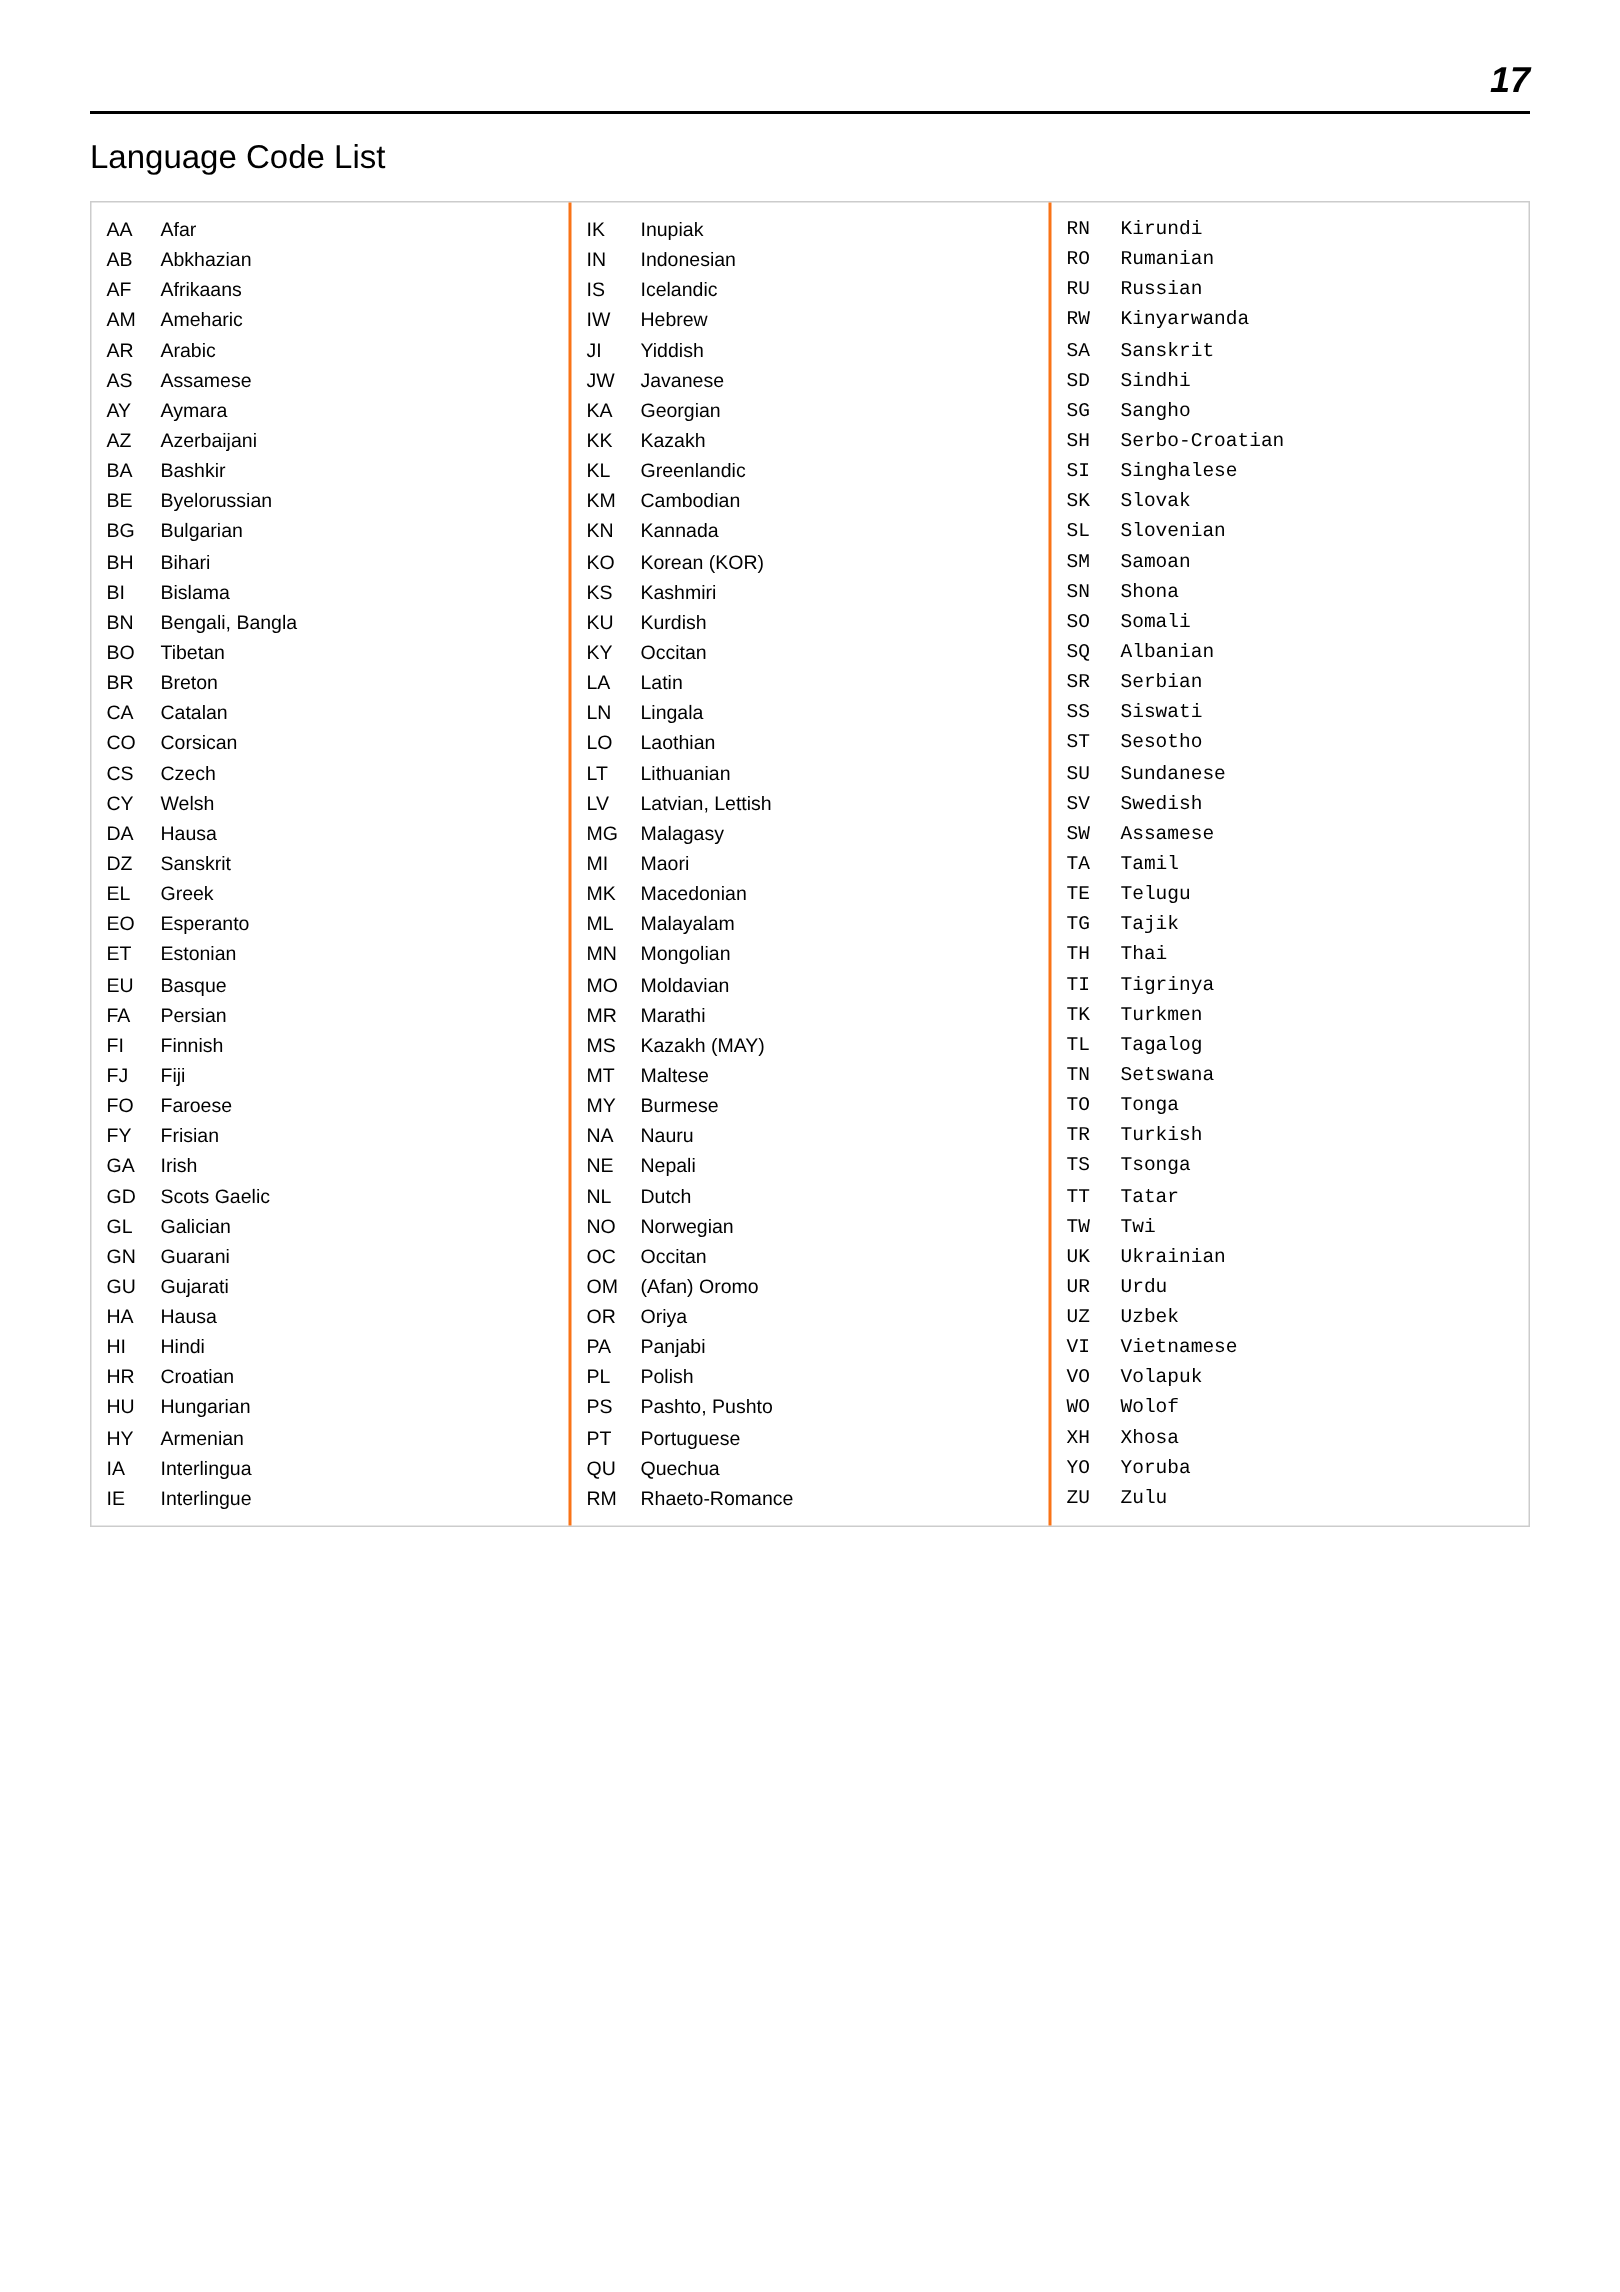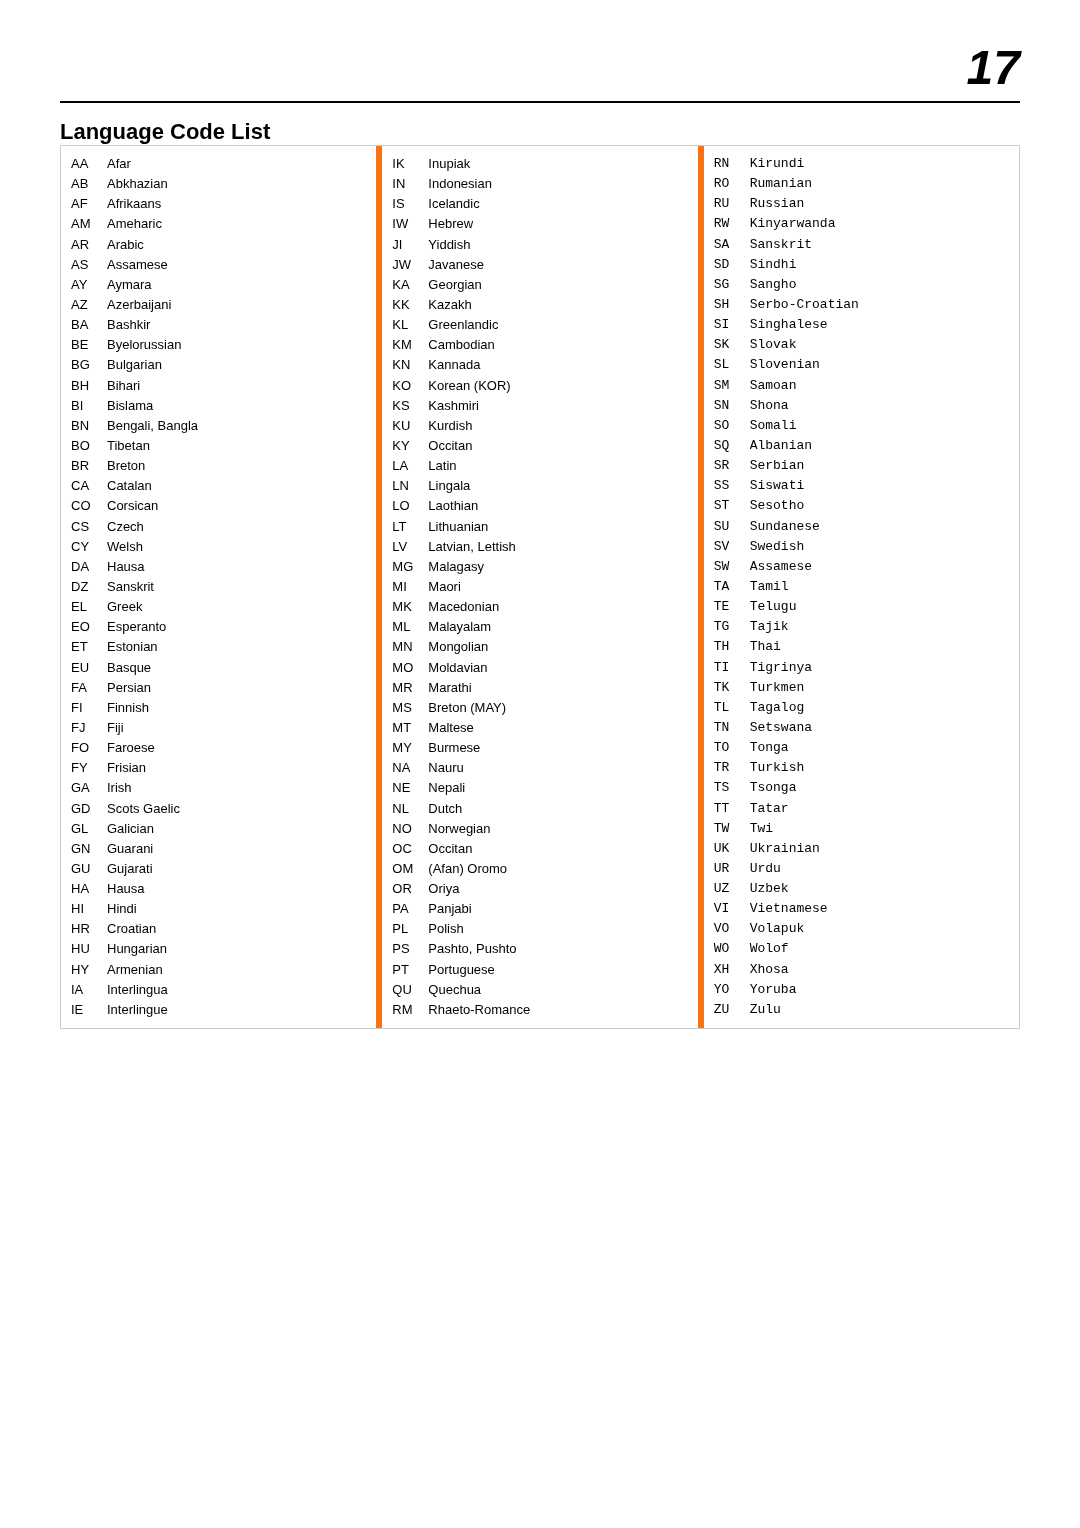--- a/index.html
+++ b/index.html
@@ -5,41 +5,42 @@
     * { margin: 0; padding: 0; box-sizing: border-box; }
     body {
       background: #fff;
       font-family: Arial, Helvetica, sans-serif;
       font-size: 13px;
       color: #000;
       padding: 40px 60px;
     }
     .page-number {
       text-align: right;
-      font-size: 48px;
+      font-size: 24px;
       font-weight: bold;
       font-style: italic;
       margin-bottom: 8px;
       border-bottom: 2px solid #000;
       padding-bottom: 6px;
     }
     .page-title {
       font-size: 22px;
-      font-weight: bold;
+      font-weight: normal;
       margin-top: 16px;
+      margin-bottom: 16px;
     }
     .columns-wrapper {
       display: flex;
       gap: 0;
       border: 1px solid #ccc;
     }
     .col {
       flex: 1;
       padding: 8px 10px;
-      border-right: 6px solid #f97316;
+      border-right: 2px solid #f97316;
     }
     .col:last-child {
       border-right: none;
       font-family: Liberation Mono, monospace;
     }
     .lang-row {
       display: flex;
       gap: 8px;
       line-height: 1.55;
     }
@@ -336,21 +337,21 @@
       <div class="lang-row">
         <span class="lang-code">MO</span>
         <span class="lang-name">Moldavian</span>
       </div>
       <div class="lang-row">
         <span class="lang-code">MR</span>
         <span class="lang-name">Marathi</span>
       </div>
       <div class="lang-row">
         <span class="lang-code">MS</span>
-        <span class="lang-name">Breton (MAY)</span>
+        <span class="lang-name">Kazakh (MAY)</span>
       </div>
       <div class="lang-row">
         <span class="lang-code">MT</span>
         <span class="lang-name">Maltese</span>
       </div>
       <div class="lang-row">
         <span class="lang-code">MY</span>
         <span class="lang-name">Burmese</span>
       </div>
       <div class="lang-row">

